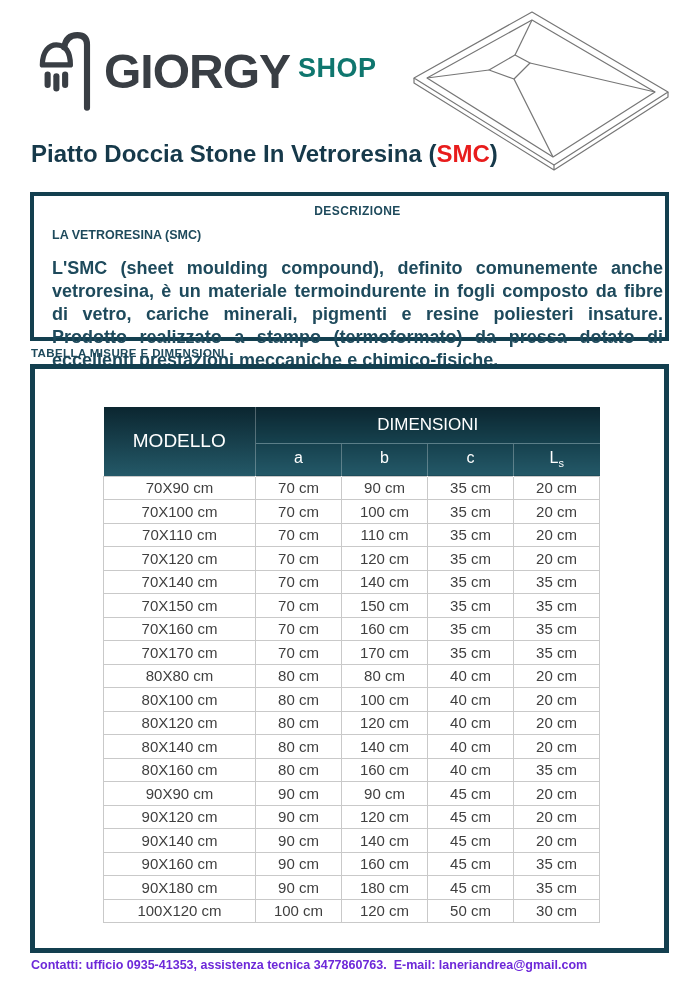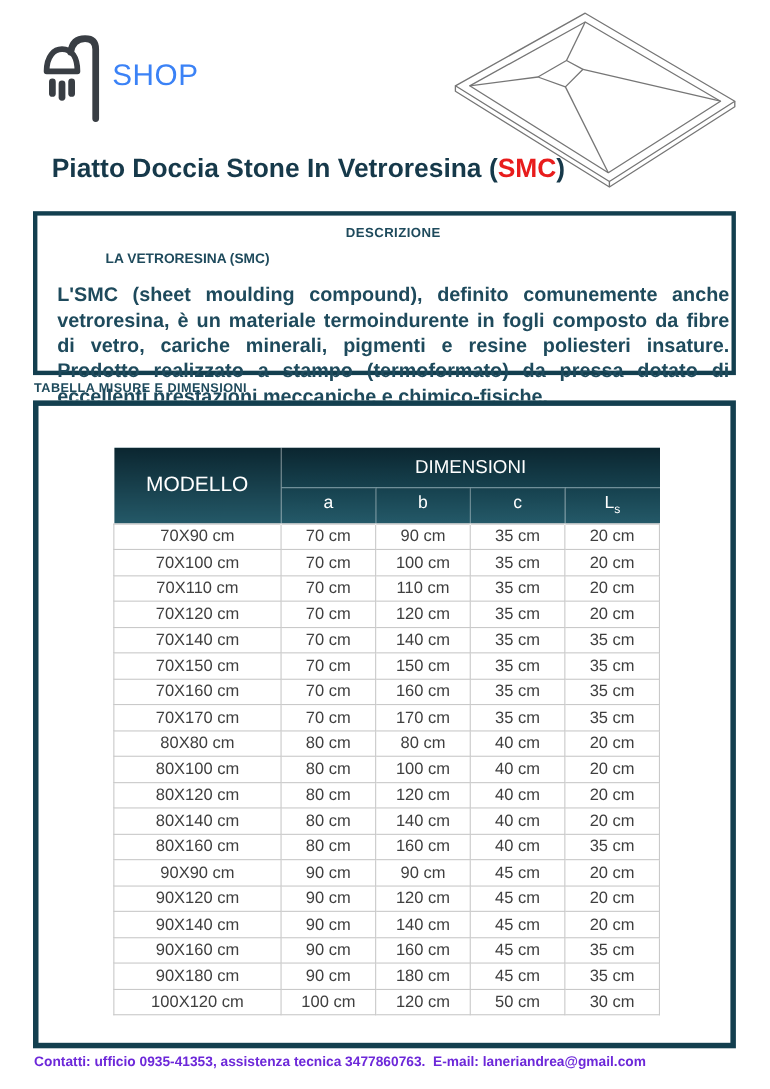--- a/index.html
+++ b/index.html
@@ -3,35 +3,35 @@
 <meta charset="utf-8">
 <style>
   * { margin:0; padding:0; box-sizing:border-box; }
   html,body { width:700px; height:990px; background:#ffffff; overflow:hidden;
               font-family:"Liberation Sans", sans-serif; position:relative; }
 
   
   .logo-row { position:absolute; left:38px; top:26px; display:flex; align-items:center; }
   .logo-icon { width:56px; height:90px; }
   .brand-name { font-size:48px; font-weight:bold; color:#393E44; letter-spacing:-1px; margin-left:10px; }
-  .brand-suffix { font-size:27px; font-weight:normal; color:#3b82f6; letter-spacing:0.5px;
+  .brand-suffix { font-size:27px; font-weight:bold; color:#0f766e; letter-spacing:0.5px;
                   margin-left:8px; transform:translateY(-3px); }
 
   
   .tray-wrap { position:absolute; left:402px; top:2px; width:280px; height:175px; }
 
   
-  .page-title { position:absolute; left:31px; top:140px; font-size:24px; font-weight:bold; color:#16394A;margin-left:16px; }
+  .page-title { position:absolute; left:31px; top:140px; font-size:24px; font-weight:bold; color:#16394A; }
   .page-title .hl { color:#E81C1C; }
 
   
   .desc-box { position:absolute; left:30px; top:192px; width:639px; height:149px;
               border:4px solid #133F4F; padding:8px 2px 0 18px; color:#1E4A5C; background:#fff; }
   .desc-heading { text-align:center; font-weight:bold; font-size:12px; letter-spacing:.4px; }
-  .desc-sub { font-weight:bold; font-size:12.5px; margin-top:10px;margin-left:44px; }
+  .desc-sub { font-weight:bold; font-size:12.5px; margin-top:10px; }
   .desc-body { margin-top:15px; font-size:18px; line-height:1.28; font-weight:bold; }
   .desc-body .justify { text-align:justify; }
 
   
   .section-label { position:absolute; left:31px; top:347px; font-size:11.5px; font-weight:bold;
                    letter-spacing:.4px; color:#1E4A5C;text-align:right; }
   .table-box { position:absolute; left:30px; top:364px; width:639px; height:589px;
                border:5px solid #133F4F; background:#fff; }
   table.size-table { position:absolute; left:68px; top:38px; width:497px;
                      border-collapse:collapse; font-size:15px; color:#3F3F3F; table-layout:fixed; }
@@ -59,20 +59,21 @@
 <div class="logo-row">
   <span class="logo-icon">
     <svg viewBox="0 0 64 96" width="56" height="90" fill="none" stroke="#393E44" stroke-width="7" stroke-linecap="round" stroke-linejoin="round">
       <path d="M30 21 Q32 7 45 7 Q56 7 56 18 L56 90"></path>
       <path d="M5 41 C5 25 13 18 21 18 C31 18 37 26 37 41 Z" stroke-width="6"></path>
       <path d="M11 52 L11 64"></path>
       <path d="M21 54 L21 68"></path>
       <path d="M31 52 L31 64"></path>
     </svg>
   </span>
+  <span class="brand-name">GIORGY</span>
   <span class="brand-suffix">SHOP</span>
 </div>
 
 <div class="tray-wrap">
   <svg viewBox="0 0 280 175" width="280" height="175" fill="none" stroke="#767676" stroke-width="1.2" stroke-linejoin="round">
     <path d="M130 10 L266 90 L152 163 L12 76 Z"></path>
     <path d="M12 76 L12 81 L152 168 L266 95 L266 90 M152 163 L152 168"></path>
     <path d="M130 18 L253 90 L151 155 L25 76 Z"></path>
     <path d="M113 53 L128 61 L112 77 L87 68 Z"></path>
     <path d="M130 18 L113 53"></path>

